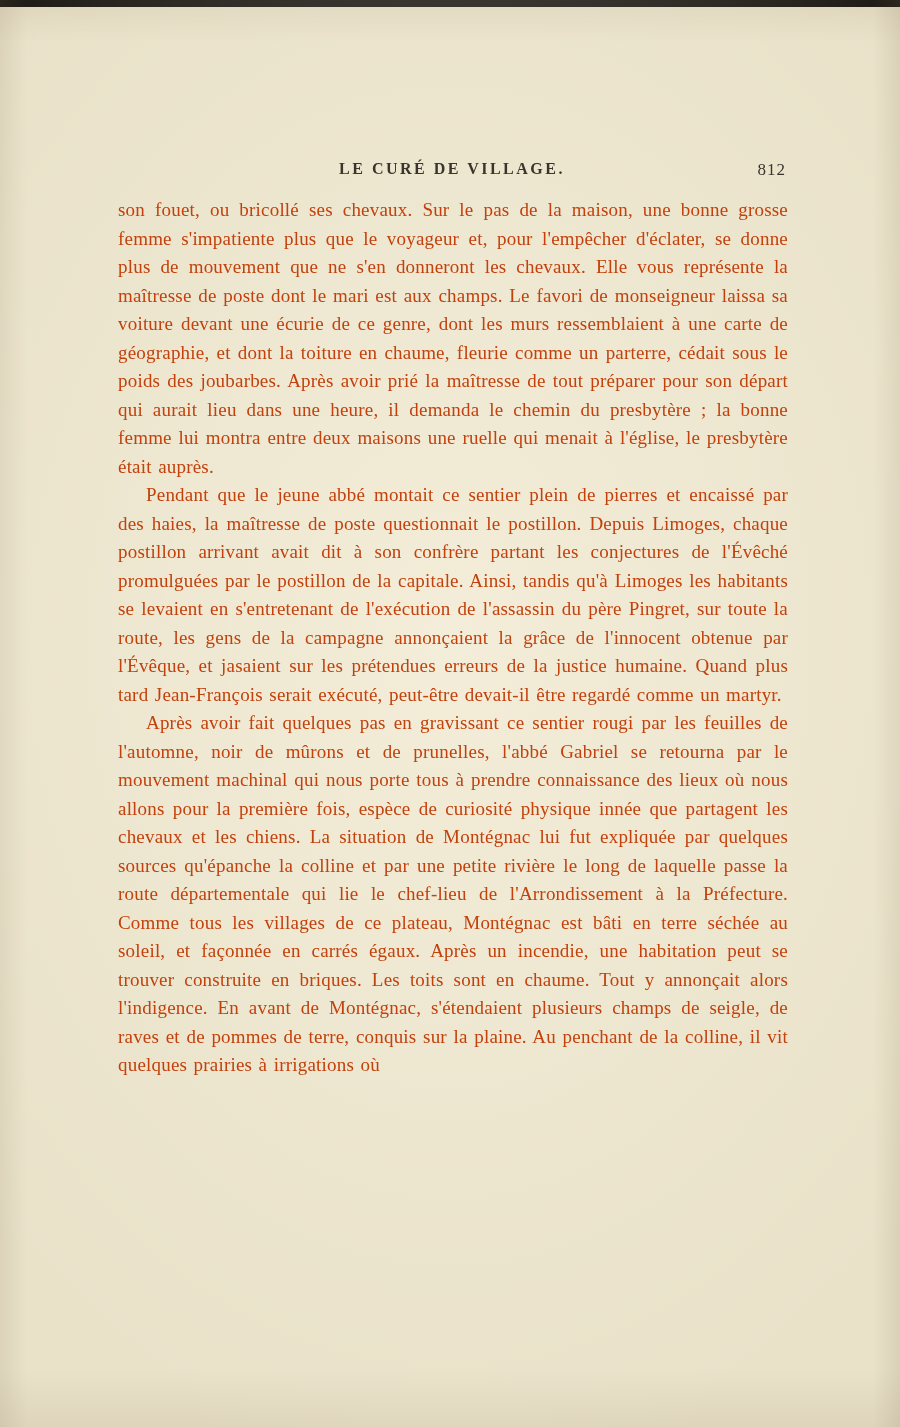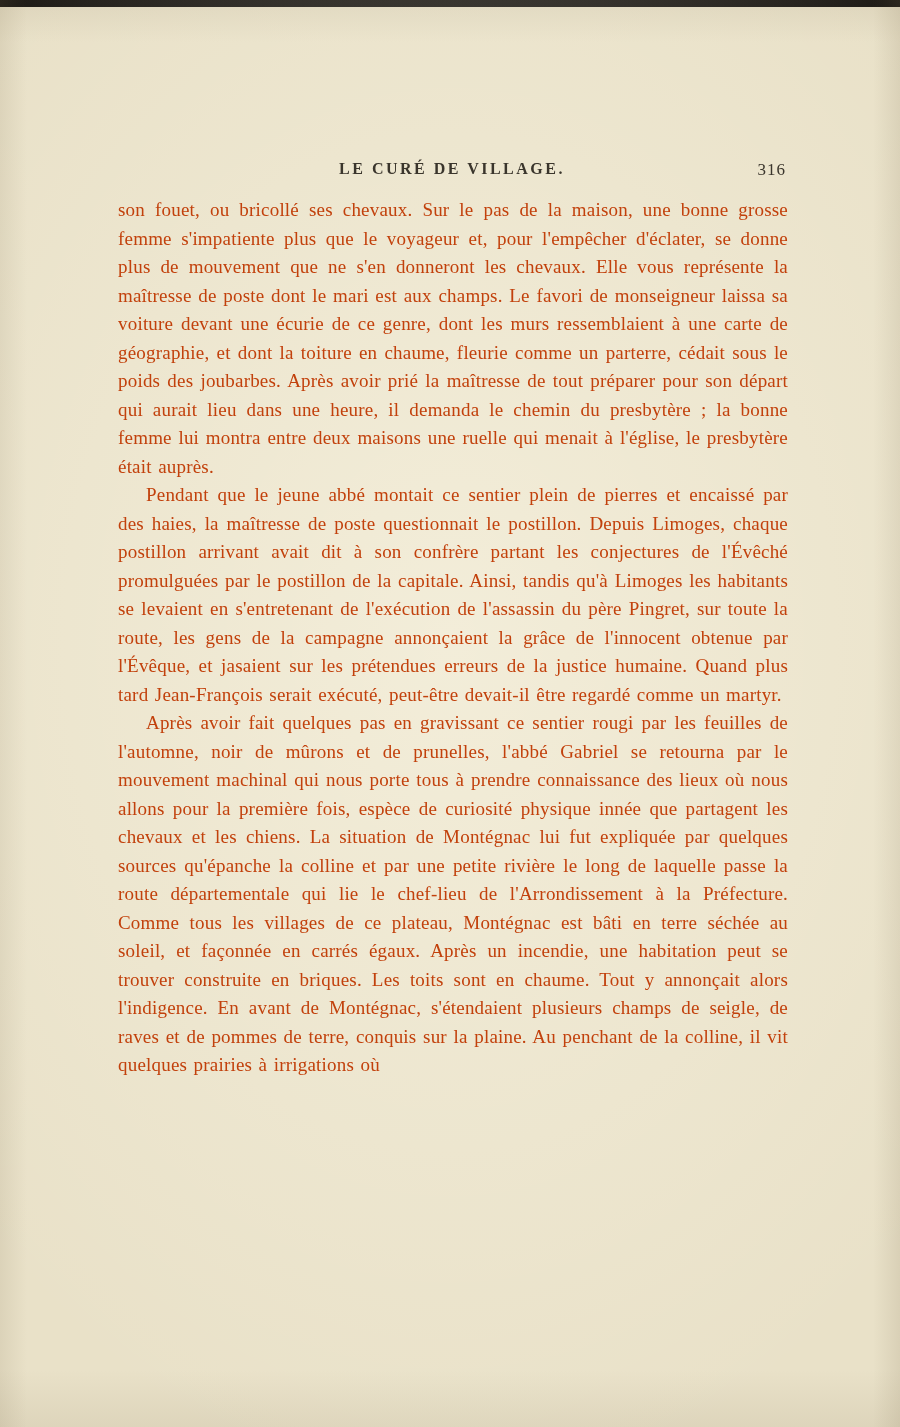--- a/index.html
+++ b/index.html
@@ -73,20 +73,20 @@
   }
 </style>
 </head>
 <body>
 
 <div class="scan-edge-top"></div>
 <div class="page-surface"></div>
 
 <header class="page-header">
   <div class="running-title">LE CURÉ DE VILLAGE.</div>
-  <div class="folio">316</div>
+  <div class="folio">812</div>
 </header>
 
 <main class="text-block">
   <p class="no-indent">son fouet, ou bricollé ses chevaux. Sur le pas de la maison, une bonne grosse femme s'impatiente plus que le voyageur et, pour l'empêcher d'éclater, se donne plus de mouvement que ne s'en donneront les chevaux. Elle vous représente la maîtresse de poste dont le mari est aux champs. Le favori de monseigneur laissa sa voiture devant une écurie de ce genre, dont les murs ressemblaient à une carte de géographie, et dont la toiture en chaume, fleurie comme un parterre, cédait sous le poids des joubarbes. Après avoir prié la maîtresse de tout préparer pour son départ qui aurait lieu dans une heure, il demanda le chemin du presbytère ; la bonne femme lui montra entre deux maisons une ruelle qui menait à l'église, le presbytère était auprès.</p>
   <p>Pendant que le jeune abbé montait ce sentier plein de pierres et encaissé par des haies, la maîtresse de poste questionnait le postillon. Depuis Limoges, chaque postillon arrivant avait dit à son confrère partant les conjectures de l'Évêché promulguées par le postillon de la capitale. Ainsi, tandis qu'à Limoges les habitants se levaient en s'entretenant de l'exécution de l'assassin du père Pingret, sur toute la route, les gens de la campagne annonçaient la grâce de l'innocent obtenue par l'Évêque, et jasaient sur les prétendues erreurs de la justice humaine. Quand plus tard Jean-François serait exécuté, peut-être devait-il être regardé comme un martyr.</p>
   <p>Après avoir fait quelques pas en gravissant ce sentier rougi par les feuilles de l'automne, noir de mûrons et de prunelles, l'abbé Gabriel se retourna par le mouvement machinal qui nous porte tous à prendre connaissance des lieux où nous allons pour la première fois, espèce de curiosité physique innée que partagent les chevaux et les chiens. La situation de Montégnac lui fut expliquée par quelques sources qu'épanche la colline et par une petite rivière le long de laquelle passe la route départementale qui lie le chef-lieu de l'Arrondissement à la Préfecture. Comme tous les villages de ce plateau, Montégnac est bâti en terre séchée au soleil, et façonnée en carrés égaux. Après un incendie, une habitation peut se trouver construite en briques. Les toits sont en chaume. Tout y annonçait alors l'indigence. En avant de Montégnac, s'étendaient plusieurs champs de seigle, de raves et de pommes de terre, conquis sur la plaine. Au penchant de la colline, il vit quelques prairies à irrigations où</p>
 </main>
 
 </body></html>

